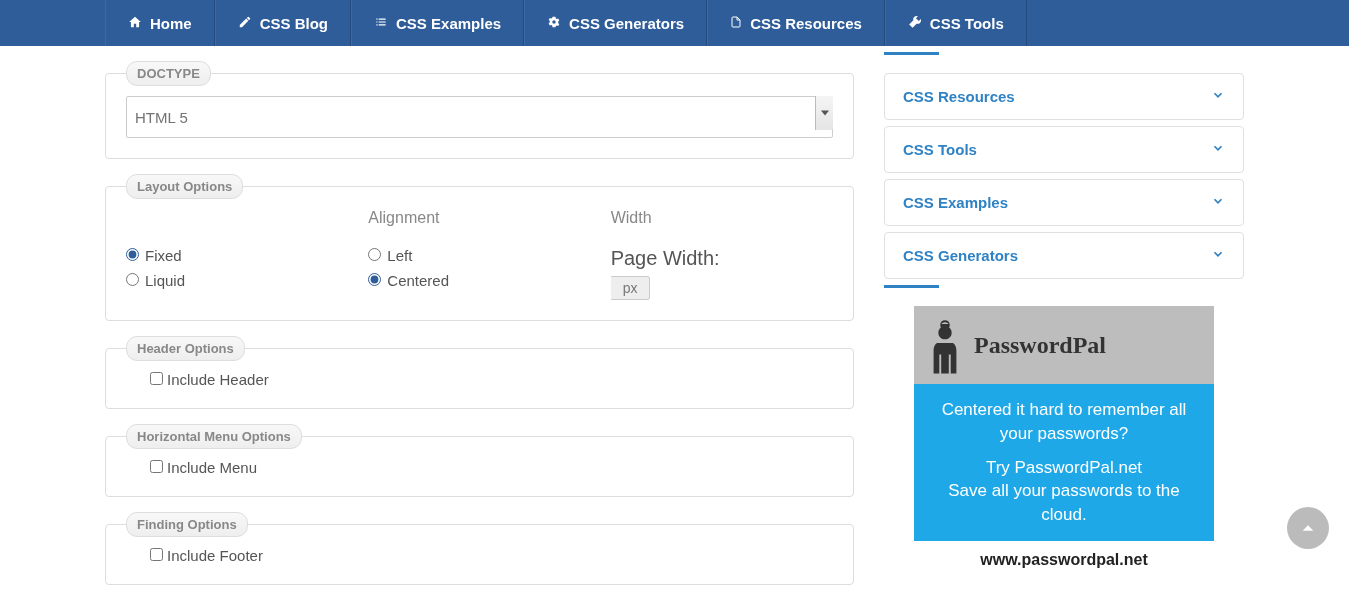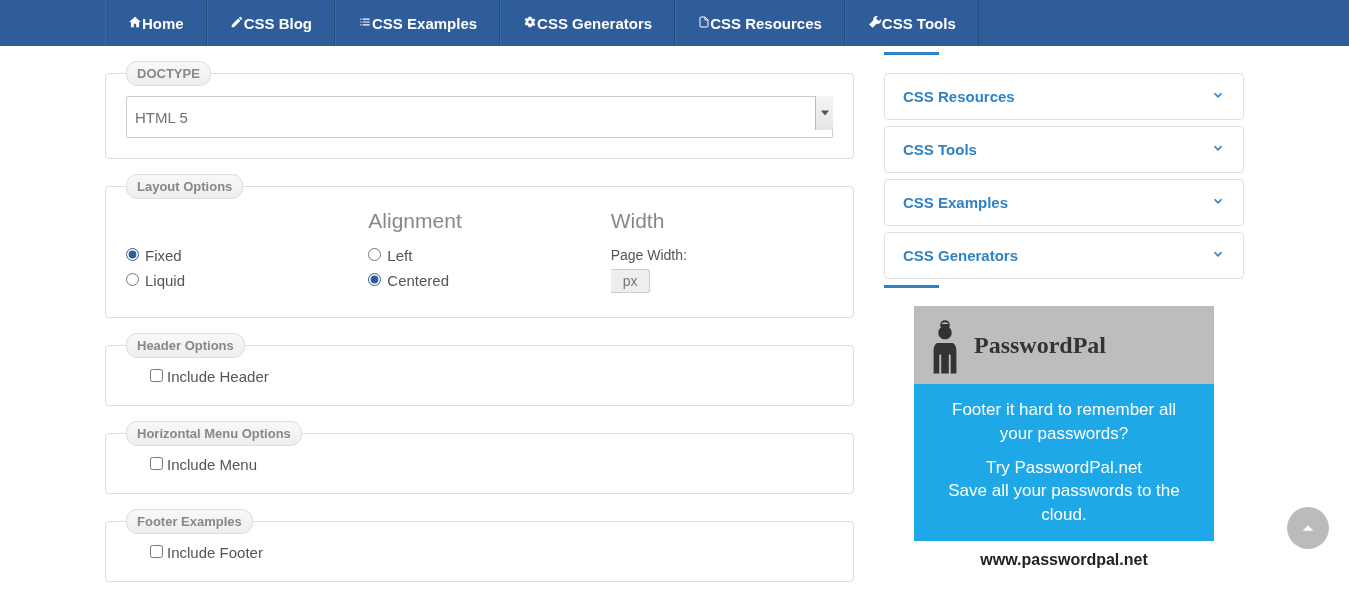--- a/index.html
+++ b/index.html
@@ -1,36 +1,36 @@
 <!DOCTYPE html>
 <html><head>
 <meta charset="utf-8">
 <style>
 * { box-sizing: border-box; margin: 0; padding: 0; }
 body { font-family: "Segoe UI", Arial, sans-serif; font-size: 14px; color: #555; background: #fff; }
 
 .navbar { background: #2f5d9a; height: 46px; display: flex; padding-left: 105px; }
-.nav-item { color: #fff; display: flex; align-items: center; padding: 0 22px; border-left: 1px solid #3a6aaa; border-right: 1px solid #254b7d; cursor: pointer; font-weight: 600; font-size: 15px; }
+.nav-item { color: #fff; display: flex; align-items: center; padding: 0 22px; border-left: 1px solid #3a6aaa; border-right: 1px solid #254b7d; cursor: pointer; font-weight: 600; font-size: 15px; gap: 8px; }
 .nav-icon { font-size: 14px; }
 
 .container { display: flex; padding: 0 105px; gap: 30px; }
 .main { flex: 1; min-width: 0; }
 .sidebar { width: 360px; flex-shrink: 0; }
 
 fieldset { border: 1px solid #ddd; border-radius: 4px; padding: 10px 20px 20px 20px; margin-top: 15px; margin-bottom: 10px; }
 legend { background: linear-gradient(#f8f8f8,#eee); border: 1px solid #ddd; border-radius: 11px; padding: 4px 10px; font-size: 13px; color: #888; font-weight: 600; }
 
 .select { width: 100%; height: 42px; border: 1px solid #ccc; border-radius: 2px; background: #fff; padding: 4px 8px; font-size: 15px; color: #737373; appearance: none; position: relative; }
 .select-wrap { position: relative; }
 .select-btn { position: absolute; right: 0; top: 0; width: 18px; height: 34px; border-left: 1px solid #bbb; background: linear-gradient(#f5f5f5,#e5e5e5); display: flex; align-items: center; justify-content: center; pointer-events: none; border-top-right-radius:2px; border-bottom-right-radius:2px;}
 .select-btn svg { width: 8px; height: 6px; }
 
 .layout-grid { display: flex; gap: 20px; }
 .layout-col { flex: 1; }
-.col-heading { color: #888; font-size: 21px; margin-bottom: 18px; height: 20px; }
+.col-heading { color: #888; font-size: 16px; margin-bottom: 18px; height: 20px; }
 .radio-row { margin-bottom: 8px; color: #555; font-size: 15px; }
 .radio-row input { margin-right: 6px; accent-color:#2f5d9a; }
 
 .input-group { display: flex; margin-top: 6px; }
 .input-group input { flex: 1; border: 1px solid #ccc; height: 36px; padding: 0 10px; font-size: 15px; border-radius: 3px 0 0 3px; color:#555;}
 .input-group .unit { background: #eee; border: 1px solid #ccc; border-left: none; height: 24px; display: flex; align-items: center; padding: 0 12px; color: #777; border-radius: 0 3px 3px 0; }
 
 .check-row { color: #555; font-size: 15px; padding-left: 24px; }
 .check-row input { margin-right: 4px; }
 
@@ -135,40 +135,40 @@
           <div class="radio-row"><label><input type="radio" name="lt" checked="" style=""><span>Fixed</span></label></div>
           <div class="radio-row"><label><input type="radio" name="lt" style=""><span>Liquid</span></label></div>
         </div>
         <div class="layout-col">
           <div class="col-heading">Alignment</div>
           <div class="radio-row"><label><input type="radio" name="al" style=""><span>Left</span></label></div>
           <div class="radio-row"><label><input type="radio" name="al" checked="" style=""><span>Centered</span></label></div>
         </div>
         <div class="layout-col">
           <div class="col-heading">Width</div>
-          <div style="font-size:14px;">Page Width:</div>
+          <div style="font-size:20px;">Page Width:</div>
           <div class="input-group">
             <div class="unit">px</div>
           </div>
         </div>
       </div>
     </fieldset>
 
     <fieldset>
       <legend>Header Options</legend>
       <div class="check-row"><label><input type="checkbox" style=""><span>Include Header</span></label></div>
     </fieldset>
 
     <fieldset>
       <legend>Horizontal Menu Options</legend>
       <div class="check-row"><label><input type="checkbox" style=""><span>Include Menu</span></label></div>
     </fieldset>
 
     <fieldset>
-      <legend>Footer Examples</legend>
+      <legend>Finding Options</legend>
       <div class="check-row"><label><input type="checkbox" style=""><span>Include Footer</span></label></div>
     </fieldset>
 
   </div>
 
   <div class="sidebar">
     <div class="title-underline" style="margin-top:6px;"></div>
 
     <div class="accordion-item">
       <span class="title">CSS Resources</span>
@@ -198,21 +198,21 @@
     <div class="title-underline"></div>
 
     <div class="ad-box">
       <div class="ad-top">
         <svg class="silhouette" viewBox="0 0 40 60">
           <path fill="#333" d="M20 4c-3 0-5 2-5 5 0 1 .3 2 .7 2.7C14 13 13 15 13 17c0 4 3 7 7 7s7-3 7-7c0-2-1-4-2.7-5.3.4-.7.7-1.7.7-2.7 0-3-2-5-5-5zM20 6c2 0 3 1 4 2h-8c1-1 2-2 4-2zM12 28c-2 0-4 4-4 8v24h6V40h2v20h8V40h2v20h6V36c0-4-2-8-4-8H12z"></path>
         </svg>
         <span class="logo">PasswordPal</span>
       </div>
       <div class="ad-mid">
-        <div>Footer it hard to remember all your passwords?</div>
+        <div>Centered it hard to remember all your passwords?</div>
         <div class="gap"></div>
         <div>Try PasswordPal.net</div>
         <div>Save all your passwords to the cloud.</div>
       </div>
       <div class="ad-bot">www.passwordpal.net</div>
     </div>
   </div>
 </div>
 
 <div class="scroll-top">

